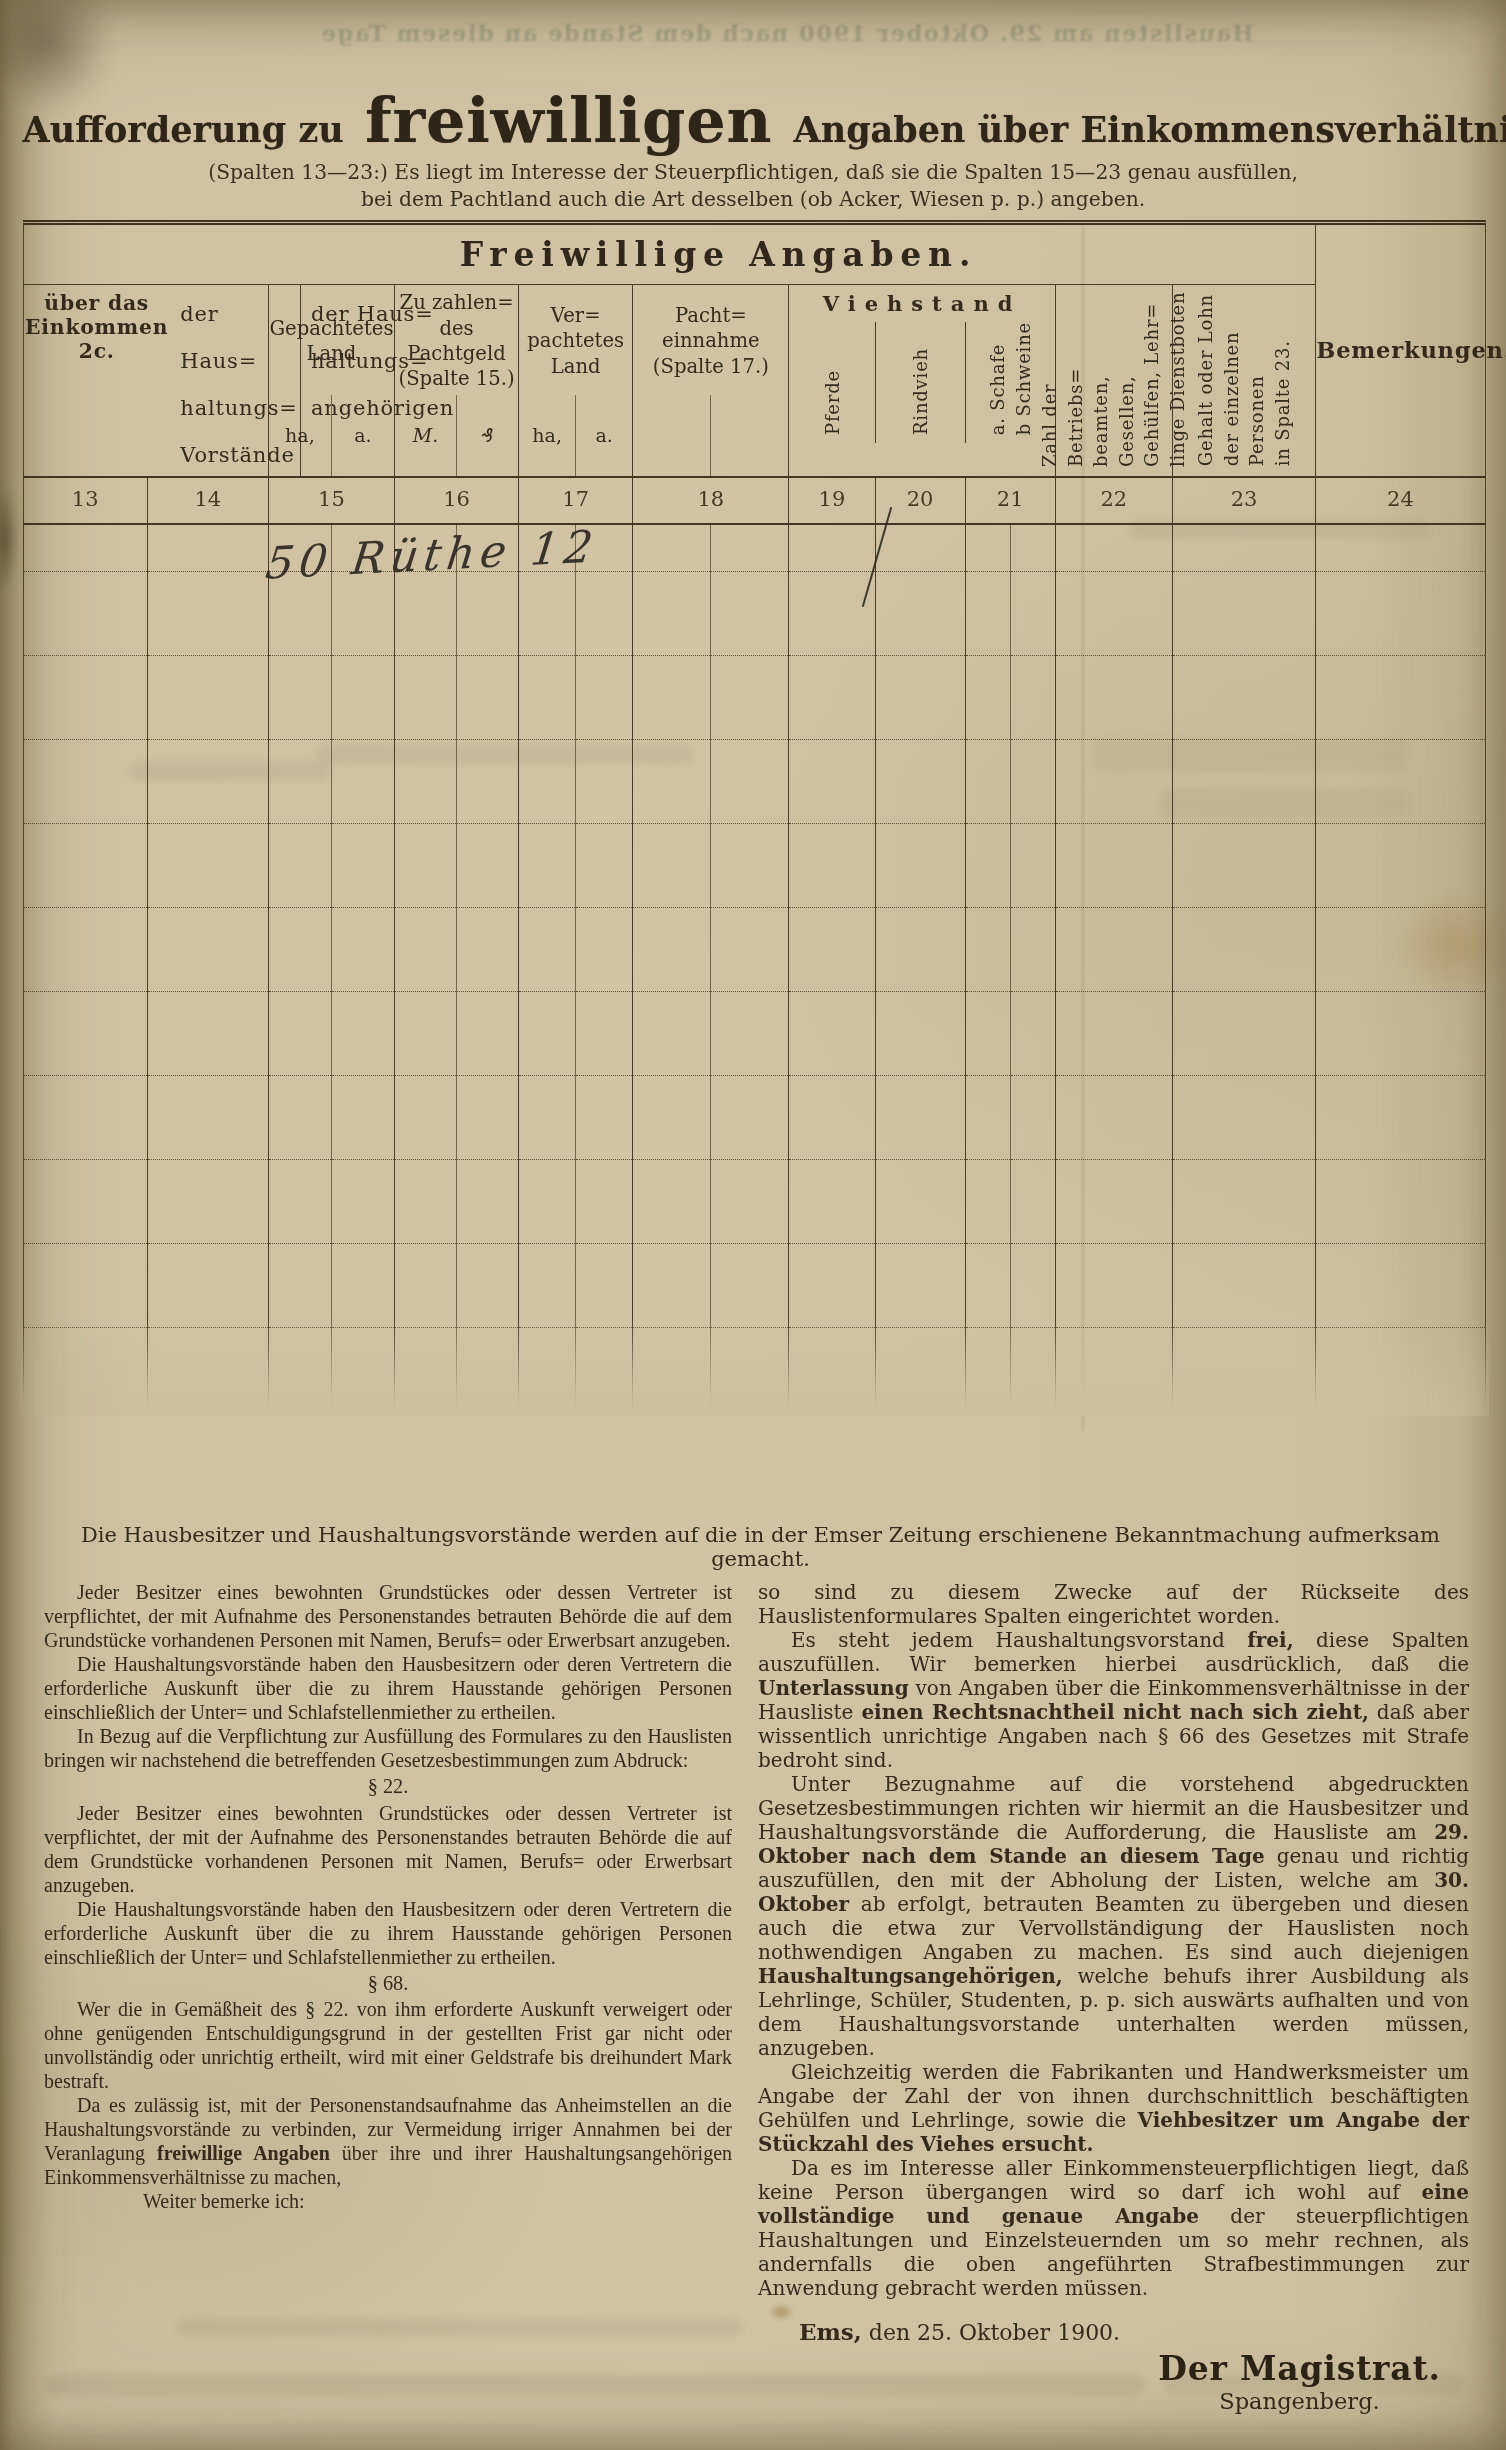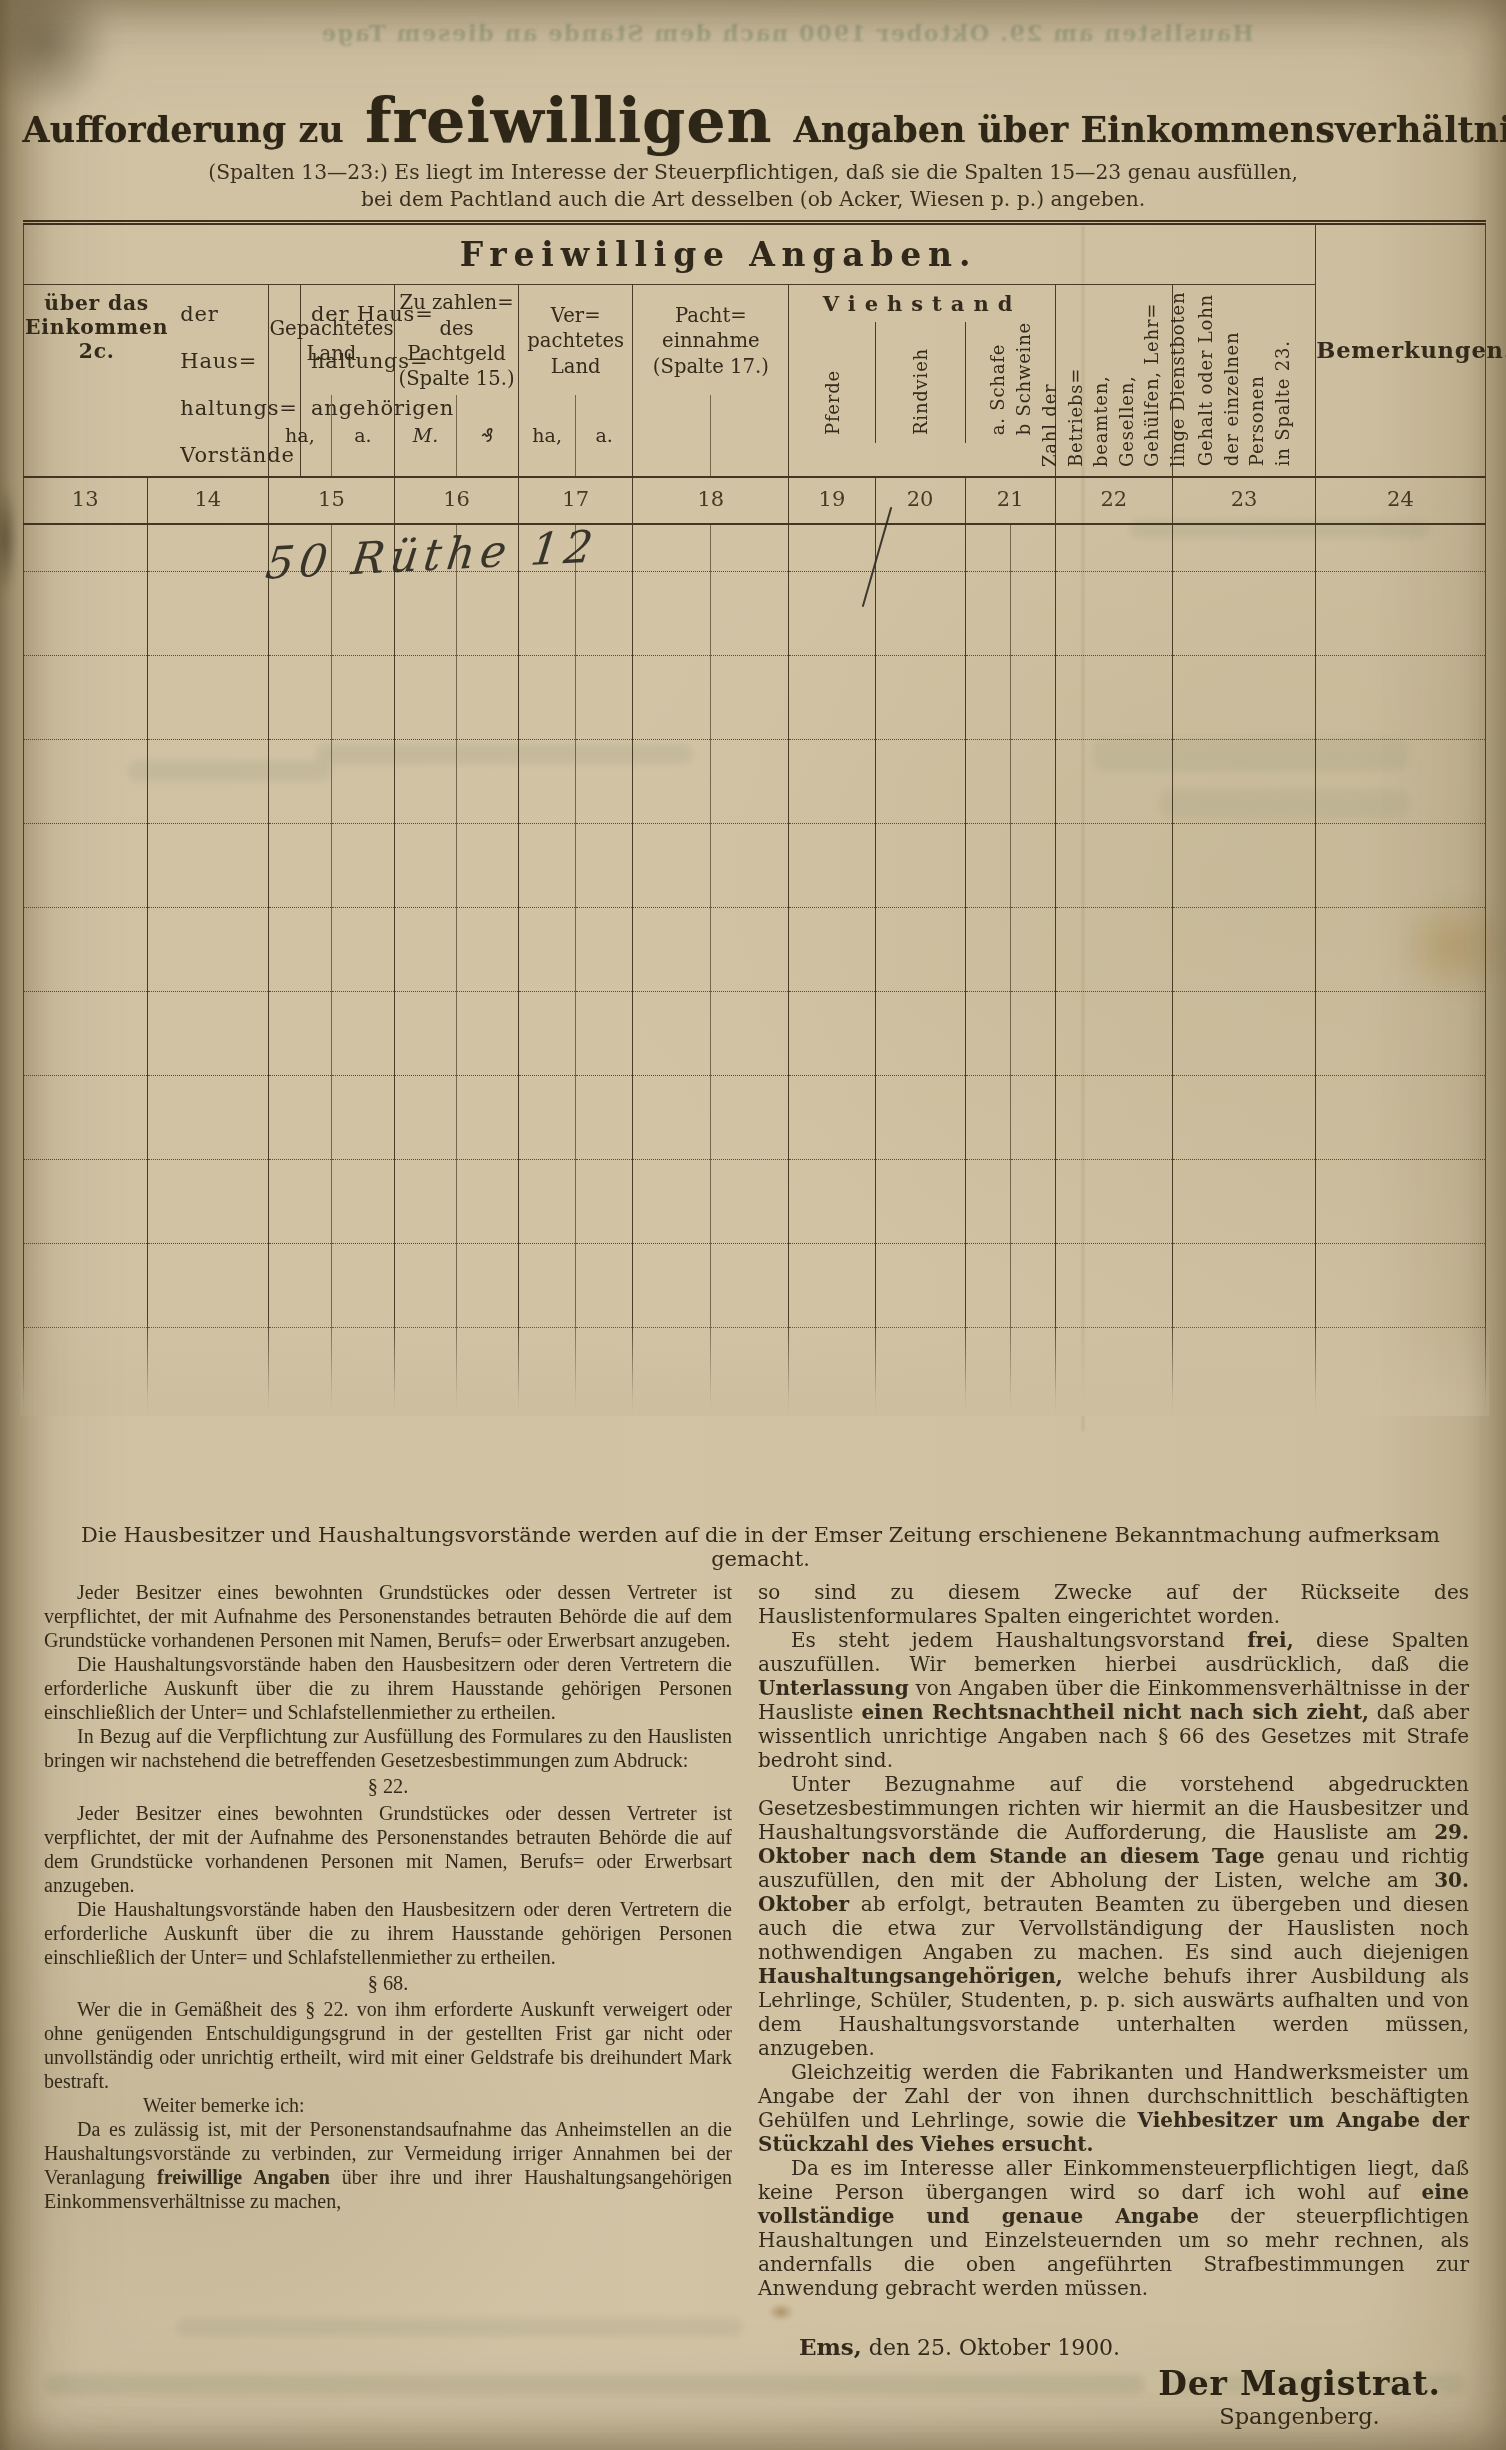--- a/index.html
+++ b/index.html
@@ -100,21 +100,21 @@
     font-size:27px;font-weight:700;letter-spacing:0.8px;color:#2e2617;}
   .notice-lead{position:absolute;left:30px;top:1523px;width:1461px;text-align:center;font-size:21px;}
   .col{position:absolute;top:1580px;font-size:20px;line-height:24px;text-align:justify;}
   .col-left{left:44px;width:688px;font-family:Liberation Serif, serif;}
   .col-right{left:758px;width:711px;}
   .para{margin:0;text-indent:33px;}
   .para.noindent{text-indent:0;}
   .para.wideindent{text-indent:99px;}
   .section-head{text-align:center;font-size:20.3px;margin:2.3px 0;}
   .b{font-weight:700;}
-  .dateline{margin-top:35px;font-size:22px;text-indent:41px;}
+  .dateline{margin-top:20px;font-size:22px;text-indent:41px;}
   .dl-city{font-weight:700;font-size:23px;}
   .sig{width:339px;margin:12px 0 0 auto;text-align:center;}
   .sig-main{font-size:33px;font-weight:700;letter-spacing:0.8px;color:#2b2315;}
   .sig-name{font-size:22.6px;margin-top:7.5px;}
 </style>
 </head>
 <body>
 
 <div class="layer-ghost">
   <div class="ghost-top">Hauslisten am 29. Oktober 1900 nach dem Stande an diesem Tage</div>
@@ -497,22 +497,22 @@
 
   <div class="col col-left">
       <p class="para"><span>Jeder Besitzer eines bewohnten Grundstückes oder dessen Vertreter ist verpflichtet, der mit Aufnahme des Personenstandes betrauten Behörde die auf dem Grundstücke vorhandenen Personen mit Namen, Berufs= oder Erwerbsart anzugeben.</span></p>
       <p class="para"><span>Die Haushaltungsvorstände haben den Hausbesitzern oder deren Vertretern die erforderliche Auskunft über die zu ihrem Hausstande gehörigen Personen einschließlich der Unter= und Schlafstellenmiether zu ertheilen.</span></p>
       <p class="para"><span>In Bezug auf die Verpflichtung zur Ausfüllung des Formulares zu den Hauslisten bringen wir nachstehend die betreffenden Gesetzesbestimmungen zum Abdruck:</span></p>
       <div class="section-head">§ 22.</div>
       <p class="para"><span>Jeder Besitzer eines bewohnten Grundstückes oder dessen Vertreter ist verpflichtet, der mit der Aufnahme des Personenstandes betrauten Behörde die auf dem Grundstücke vorhandenen Personen mit Namen, Berufs= oder Erwerbsart anzugeben.</span></p>
       <p class="para"><span>Die Haushaltungsvorstände haben den Hausbesitzern oder deren Vertretern die erforderliche Auskunft über die zu ihrem Hausstande gehörigen Personen einschließlich der Unter= und Schlafstellenmiether zu ertheilen.</span></p>
       <div class="section-head">§ 68.</div>
       <p class="para"><span>Wer die in Gemäßheit des § 22. von ihm erforderte Auskunft verweigert oder ohne genügenden Entschuldigungsgrund in der gestellten Frist gar nicht oder unvollständig oder unrichtig ertheilt, wird mit einer Geldstrafe bis dreihundert Mark bestraft.</span></p>
+      <p class="para"><span>Da es zulässig ist, mit der Personenstandsaufnahme das Anheimstellen an die Haushaltungsvorstände zu verbinden, zur Vermeidung irriger Annahmen bei der Veranlagung </span><span class="b">freiwillige Angaben</span><span> über ihre und ihrer Haushaltungsangehörigen Einkommensverhältnisse zu machen,</span></p>
       <p class="para wideindent"><span>Weiter bemerke ich:</span></p>
-      <p class="para"><span>Da es zulässig ist, mit der Personenstandsaufnahme das Anheimstellen an die Haushaltungsvorstände zu verbinden, zur Vermeidung irriger Annahmen bei der Veranlagung </span><span class="b">freiwillige Angaben</span><span> über ihre und ihrer Haushaltungsangehörigen Einkommensverhältnisse zu machen,</span></p>
     </div>
   <div class="col col-right">
   <p class="para noindent"><span>so sind zu diesem Zwecke auf der Rückseite des Hauslistenformulares Spalten eingerichtet worden.</span></p>
       <p class="para"><span>Es steht jedem Haushaltungsvorstand </span><span class="b">frei,</span><span> diese Spalten auszufüllen. Wir bemerken hierbei ausdrücklich, daß die </span><span class="b">Unterlassung</span><span> von Angaben über die Einkommensverhältnisse in der Hausliste </span><span class="b">einen Rechtsnachtheil nicht nach sich zieht,</span><span> daß aber wissentlich unrichtige Angaben nach § 66 des Gesetzes mit Strafe bedroht sind.</span></p>
       <p class="para"><span>Unter Bezugnahme auf die vorstehend abgedruckten Gesetzesbestimmungen richten wir hiermit an die Hausbesitzer und Haushaltungsvorstände die Aufforderung, die Hausliste am </span><span class="b">29. Oktober nach dem Stande an diesem Tage</span><span> genau und richtig auszufüllen, den mit der Abholung der Listen, welche am </span><span class="b">30. Oktober</span><span> ab erfolgt, betrauten Beamten zu übergeben und diesen auch die etwa zur Vervollständigung der Hauslisten noch nothwendigen Angaben zu machen.  Es sind auch diejenigen </span><span class="b">Haushaltungsangehörigen,</span><span> welche behufs ihrer Ausbildung als Lehrlinge, Schüler, Studenten, p. p. sich auswärts aufhalten und von dem Haushaltungsvorstande unterhalten werden müssen, anzugeben.</span></p>
       <p class="para"><span>Gleichzeitig werden die Fabrikanten und Handwerksmeister um Angabe der Zahl der von ihnen durchschnittlich beschäftigten Gehülfen und Lehrlinge, sowie die </span><span class="b">Viehbesitzer um Angabe der Stückzahl des Viehes ersucht.</span></p>
       <p class="para"><span>Da es im Interesse aller Einkommensteuerpflichtigen liegt, daß keine Person übergangen wird so darf ich wohl auf </span><span class="b">eine vollständige und genaue Angabe</span><span> der steuerpflichtigen Haushaltungen und Einzelsteuernden um so mehr rechnen, als andernfalls die oben angeführten Strafbestimmungen zur Anwendung gebracht werden müssen.</span></p>
       <div class="dateline"><span class="dl-city">Ems,</span><span> den 25. Oktober 1900.</span></div>
       <div class="sig">
         <div class="sig-main">Der Magistrat.</div>

